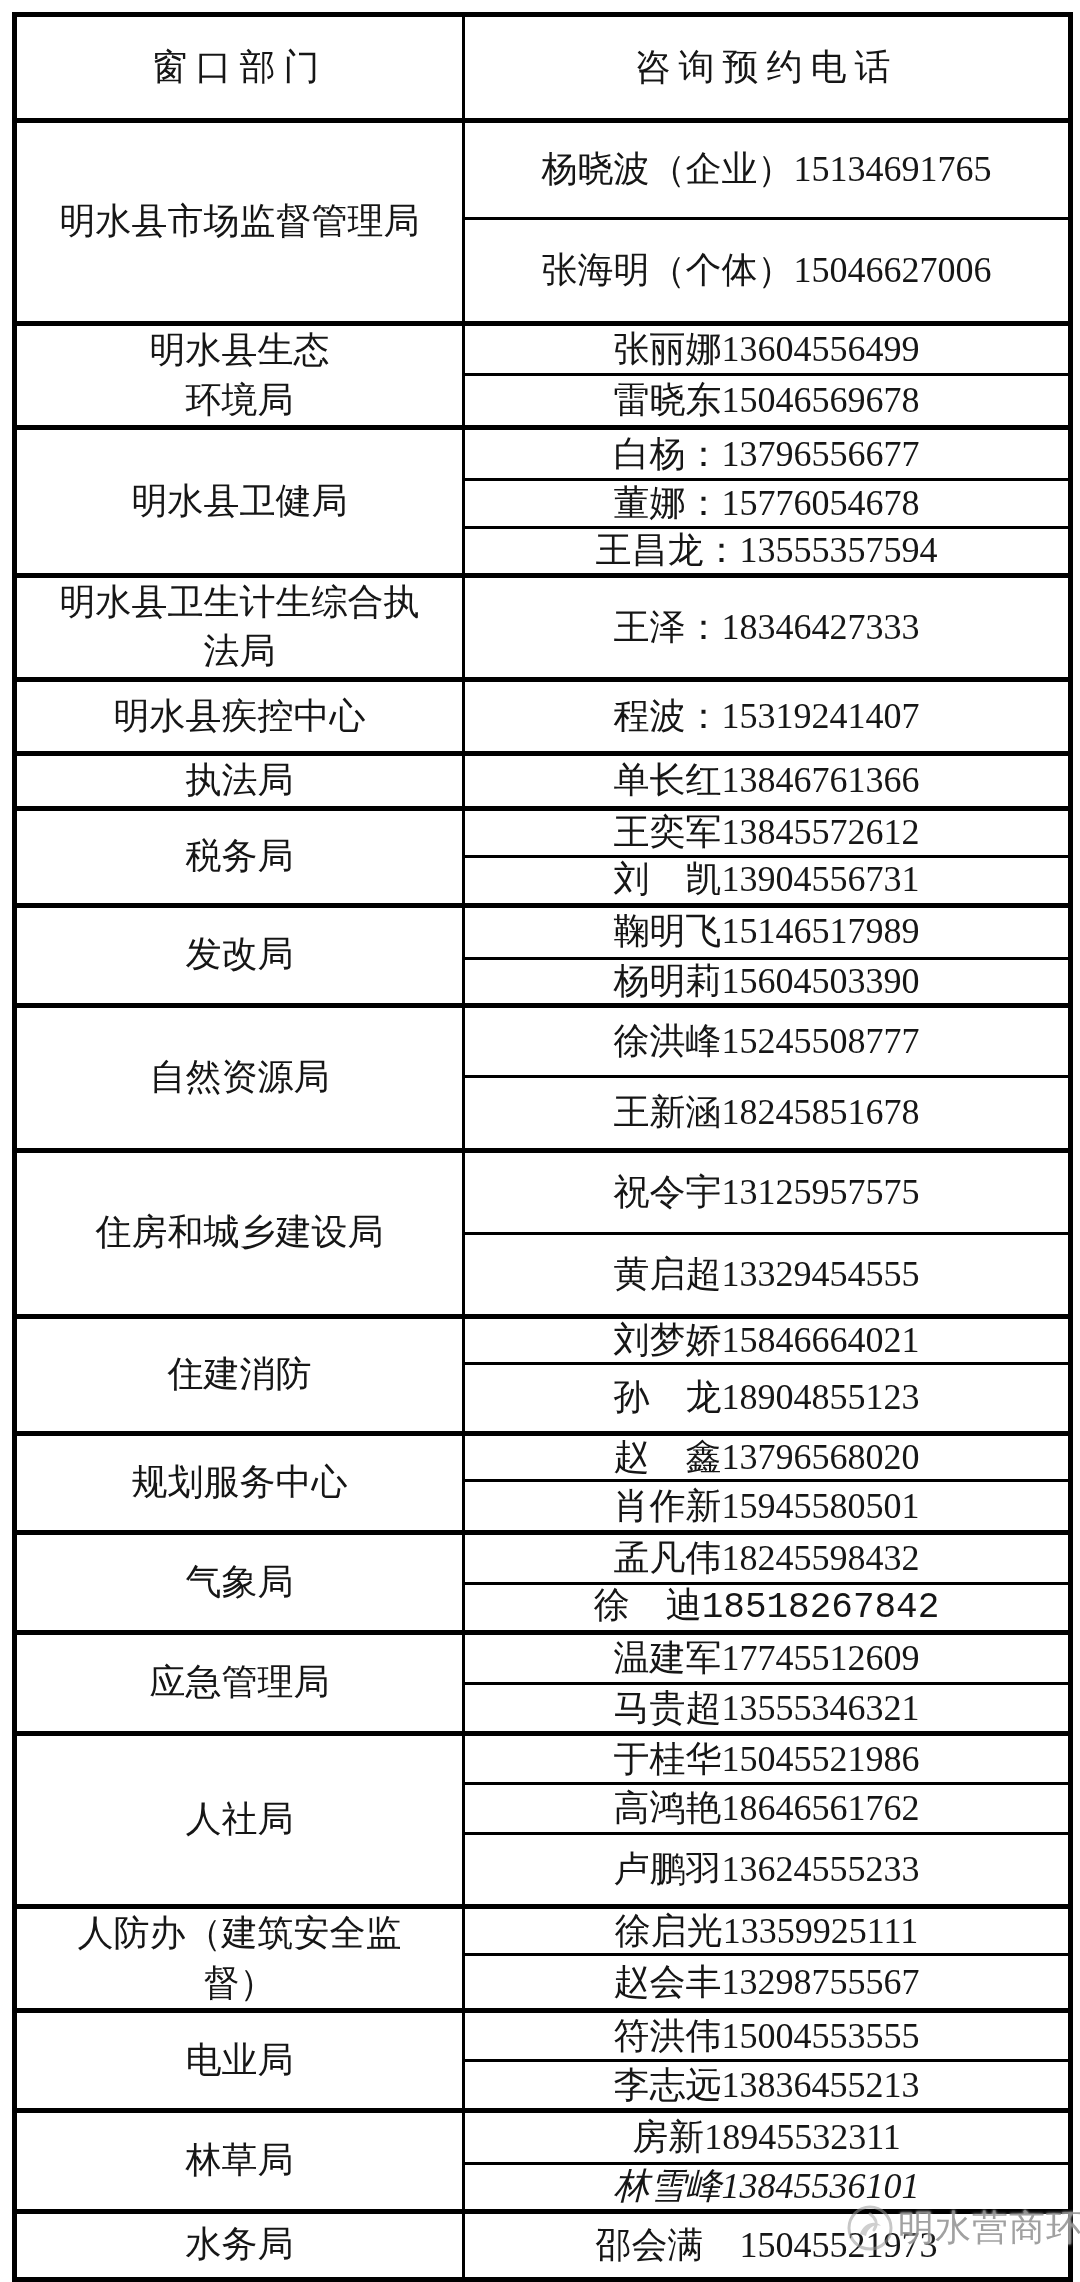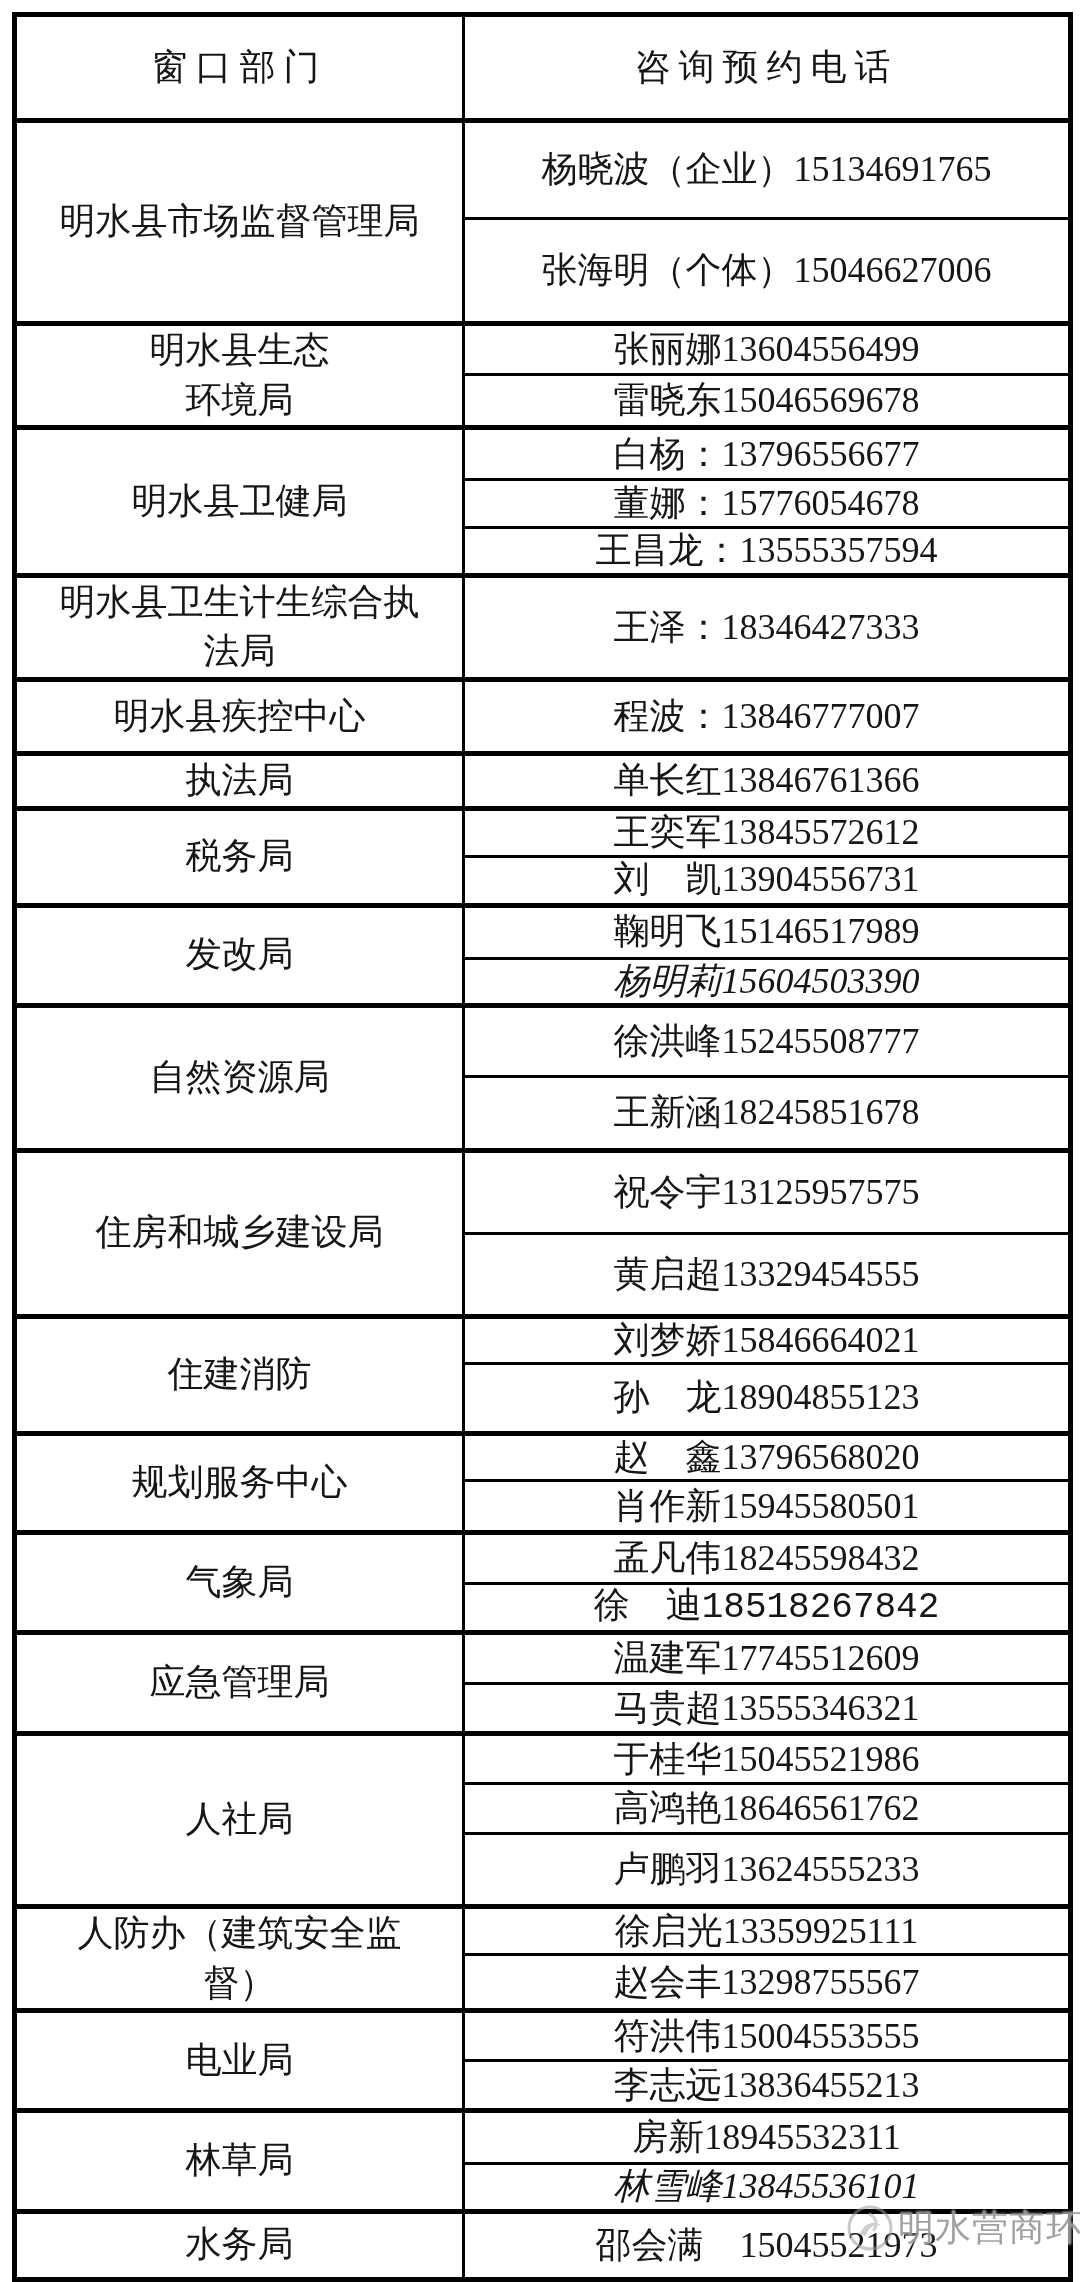--- a/index.html
+++ b/index.html
@@ -115,38 +115,38 @@
       <tr style="height: 47px;">
         <td class="contact">王昌龙：13555357594</td>
       </tr>
       <tr class="group-start" style="height: 100px;">
         <td class="dept" rowspan="1">明水县卫生计生综合执
 法局</td>
         <td class="contact">王泽：18346427333</td>
       </tr>
       <tr class="group-start" style="height: 74px;">
         <td class="dept" rowspan="1">明水县疾控中心</td>
-        <td class="contact">程波：13846777007</td>
+        <td class="contact">程波：15319241407</td>
       </tr>
       <tr class="group-start" style="height: 50px; margin-top: 25px;">
         <td class="dept" rowspan="1">执法局</td>
         <td class="contact">单长红13846761366</td>
       </tr>
       <tr class="group-start" style="height: 48px; margin-top: 8px;">
         <td class="dept" rowspan="2">税务局</td>
         <td class="contact">王奕军13845572612</td>
       </tr>
       <tr style="height: 49px; margin-top: 44px;">
         <td class="contact">刘　凯13904556731</td>
       </tr>
       <tr class="group-start" style="height: 53px;">
         <td class="dept" rowspan="2">发改局</td>
         <td class="contact">鞠明飞15146517989</td>
       </tr>
-      <tr style="height: 47px; font-style: italic;">
+      <tr style="height: 47px;">
         <td class="contact">杨明莉15604503390</td>
       </tr>
       <tr class="group-start" style="height: 71px;">
         <td class="dept" rowspan="2">自然资源局</td>
         <td class="contact">徐洪峰15245508777</td>
       </tr>
       <tr style="height: 74px;">
         <td class="contact">王新涵18245851678</td>
       </tr>
       <tr class="group-start" style="height: 83px;">

